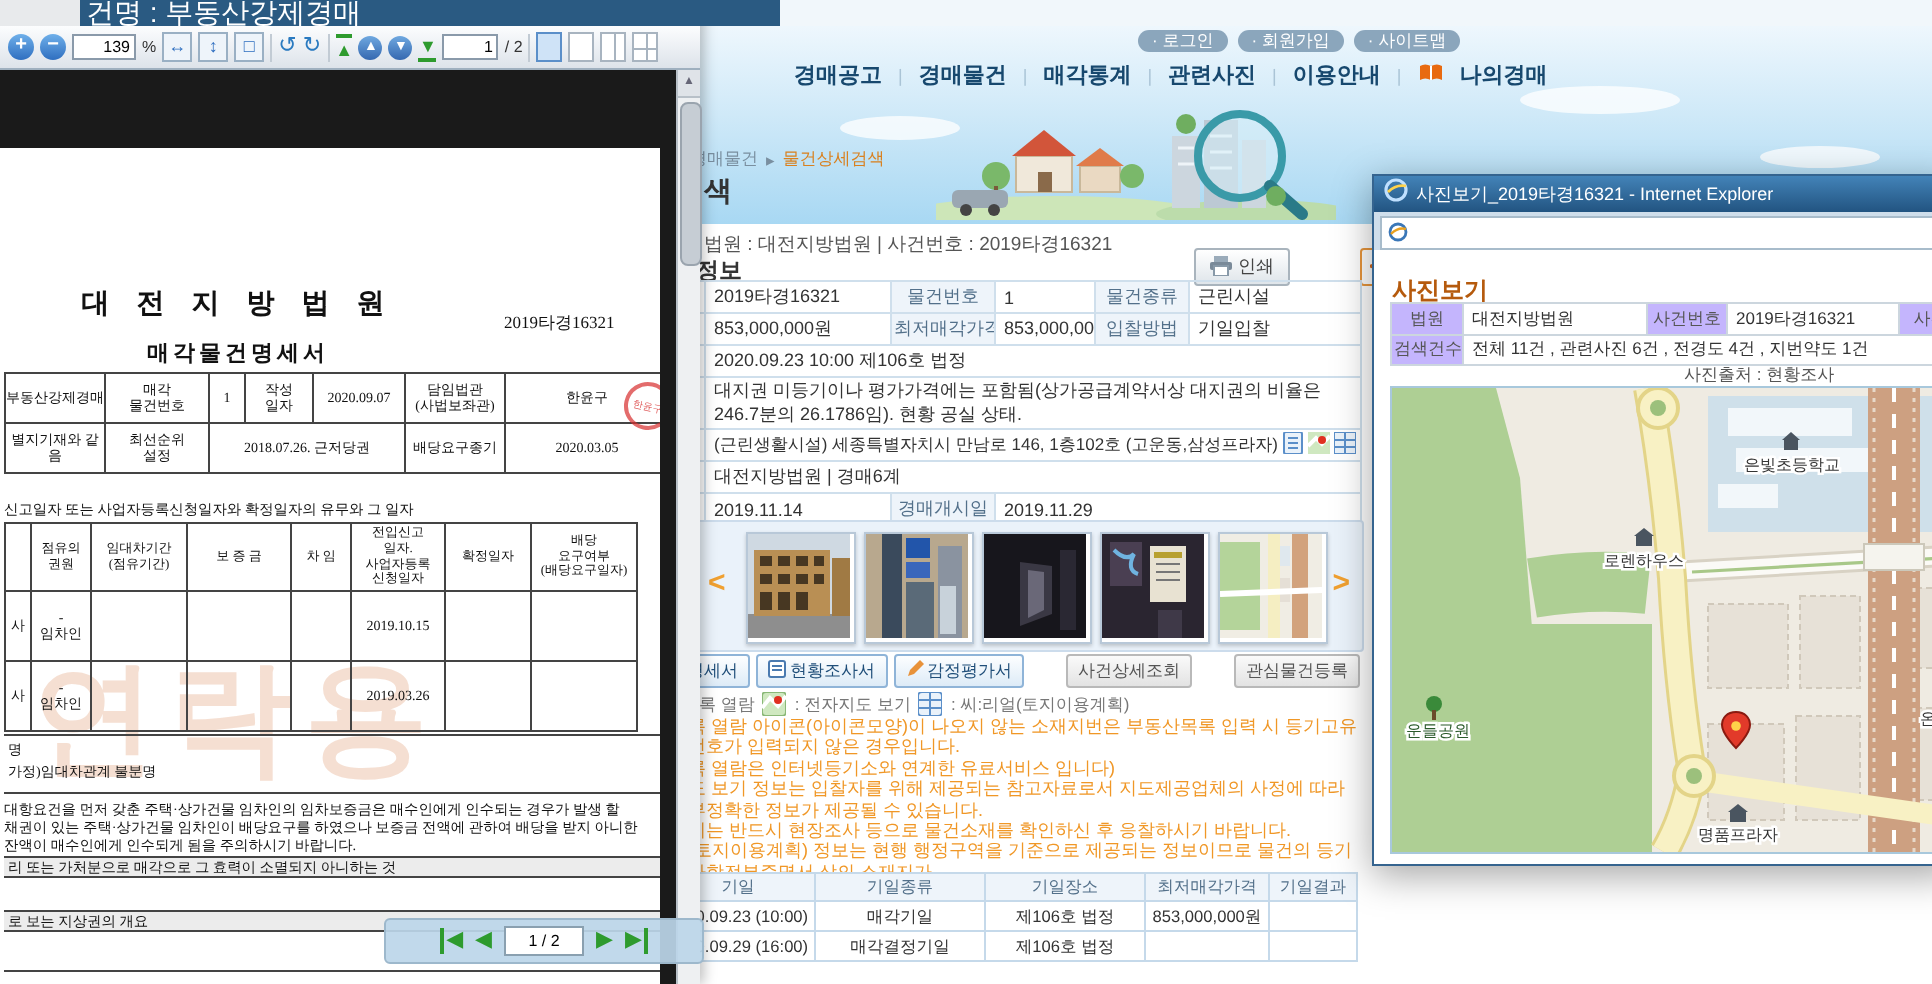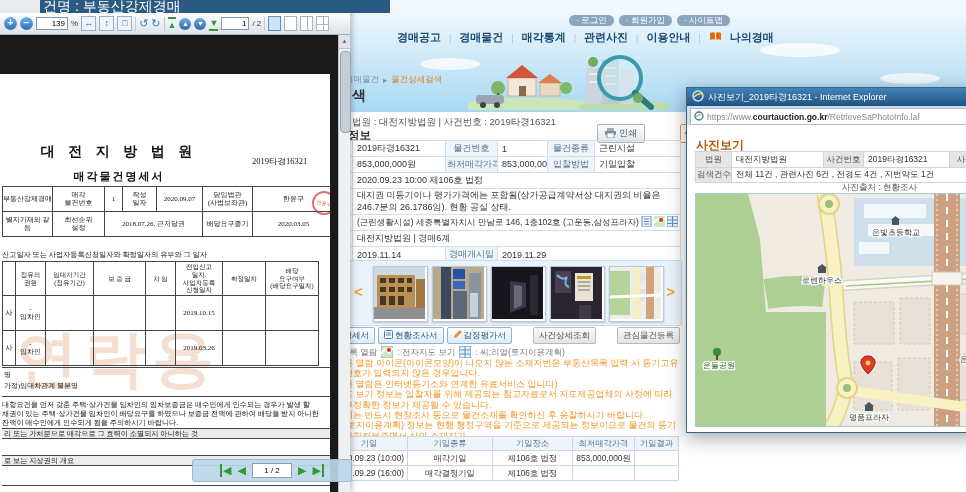--- a/index.html
+++ b/index.html
@@ -112,21 +112,21 @@
   .ie-title{position:absolute;left:0;top:0;width:100%;height:18px;background:linear-gradient(#4383b8,#225481);
             display:flex;align-items:center;gap:4px;padding-left:5px;box-sizing:border-box;}
   .ie-title .t{color:#fff;font-size:9px;}
   .ie-url{position:absolute;left:0;top:18px;width:100%;height:19px;background:#cfdeeb;padding:2px 3px;box-sizing:border-box;}
   .urlinput{background:#fff;border:1px solid #a8bccb;height:15px;display:flex;align-items:center;gap:3px;padding:0 3px;font-size:8.5px;color:#888;white-space:nowrap;overflow:hidden;}
   .urlinput b{color:#222;font-weight:bold;}
   .ph{position:absolute;left:9px;top:49px;font-size:12px;font-weight:bold;color:#b55a0d;}
   table.ptab{position:absolute;left:8px;top:63px;width:294px;border-collapse:collapse;table-layout:fixed;
              font-size:8.5px;color:#333;border-top:1px solid #8aa0b8;}
   table.ptab td{border:1px solid #ccd6de;padding:1px 4px;white-space:nowrap;overflow:hidden;}
-  table.ptab td.lbl{background:#e5e5e5;color:#555;text-align:center;padding:1px 1px;}
+  table.ptab td.lbl{background:#c4b5fd;color:#555;text-align:center;padding:1px 1px;}
   .psource{position:absolute;left:155px;top:94px;font-size:8.5px;color:#555;}
   .pmap{position:absolute;left:8px;top:105px;width:276px;height:232px;border:1px solid #a8c8dc;}
   .ico{display:inline-block;vertical-align:middle;}
 </style>
 </head>
 <body>
 
 <div class="screen">
 
   <div class="site">
@@ -594,21 +594,20 @@
             <path d="M2 7 Q6 3 11 4" stroke="#ffd24a" stroke-width="1.4" fill="none"></path>
           </svg></span>
       <span class="t">사진보기_2019타경16321 - Internet Explorer</span>
     </div>
     <div class="ie-url">
       <div class="urlinput">
         <span class="ico"><svg width="10" height="10" viewBox="0 0 10 10">
               <circle cx="5" cy="5" r="4" fill="none" stroke="#3a77b8" stroke-width="1.4"></circle>
               <path d="M1.5 6 Q5 2.5 9 3.5" stroke="#e8a020" stroke-width="1.2" fill="none"></path>
             </svg></span>
-        <span><span>https://www.</span><b>courtauction.go.kr</b><span>/RetrieveSaPhotoInfo.laf</span></span>
       </div>
     </div>
     <div class="ph">사진보기</div>
     <table class="ptab">
       <colgroup>
           <col style="width:36px">
           <col style="width:92px">
           <col style="width:40px">
           <col style="width:86px">
           <col style="width:40px">

